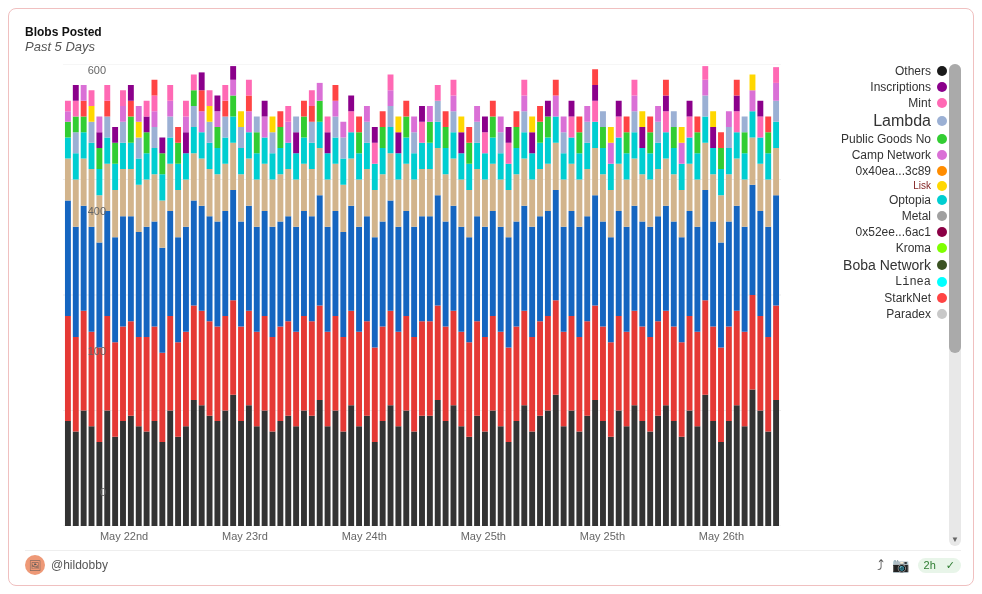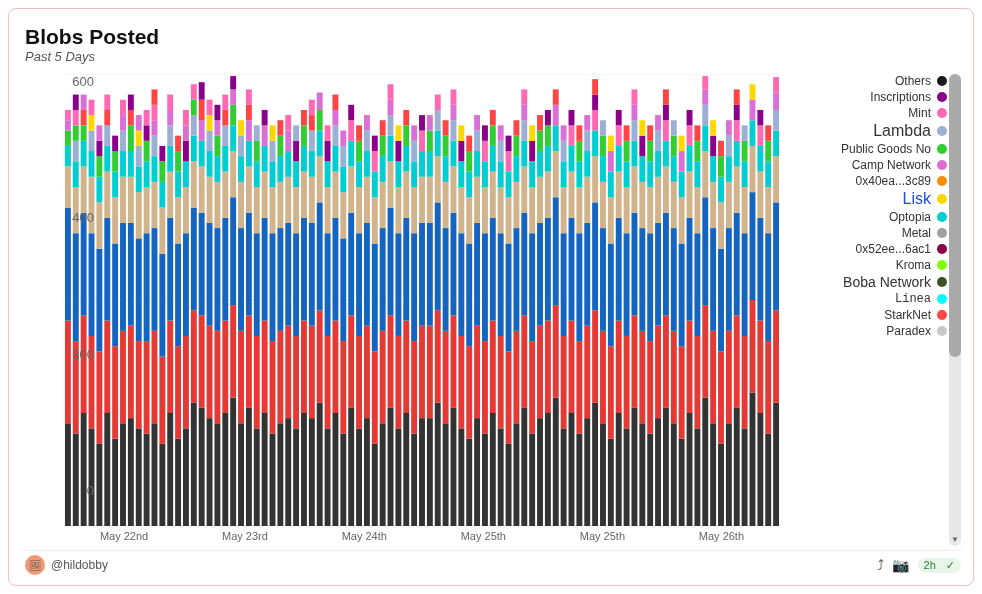--- a/index.html
+++ b/index.html
@@ -16,21 +16,21 @@
       border: 1px solid #f0c0c0;
       border-radius: 8px;
       padding: 16px 12px 10px 16px;
       margin: 8px;
       flex: 1;
       display: flex;
       flex-direction: column;
       overflow: hidden;
     }
     .title {
-      font-size: 21px;
+      font-size: 12px;
       font-weight: 700;
       color: #111;
     }
     .subtitle {
       font-size: 13px;
       color: #555;
       font-style: italic;
       margin-bottom: 10px;
     }
     .chart-area {
@@ -39,29 +39,29 @@
       overflow: hidden;
     }
     .chart-wrapper {
       flex: 1;
       position: relative;
       display: flex;
       flex-direction: column;
     }
     .y-axis-labels {
       position: absolute;
-      left: 0;
+      left: 12px;
       top: 0;
       bottom: 28px;
       width: 35px;
       display: flex;
       flex-direction: column;
       justify-content: space-between;
       align-items: flex-end;
-      font-size: 13px;
+      font-size: 11px;
       color: #666;
       padding-right: 4px;
     }
     .bars-container {
       margin-left: 38px;
       margin-right: 0;
       flex: 1;
       position: relative;
       overflow: hidden;
     }
@@ -190,21 +190,21 @@
 <div class="card">
   <div class="title">Blobs Posted</div>
   <div class="subtitle">Past 5 Days</div>
 
   <div class="chart-area">
     <div class="chart-wrapper">
       <div class="bars-container">
         <div class="y-axis-labels">
           <span>600</span>
           <span>400</span>
-          <span>300</span>
+          <span>100</span>
           <span>0</span>
         </div>
         <svg class="chart-svg" viewBox="0 0 730 440" preserveAspectRatio="none" style="display:block; width:100%; height:100%;">
 
           <line x1="0" y1="0" x2="730" y2="0" stroke="#eee" stroke-width="1"></line>
           <line x1="0" y1="110" x2="730" y2="110" stroke="#eee" stroke-width="1"></line>
           <line x1="0" y1="220" x2="730" y2="220" stroke="#eee" stroke-width="1"></line>
           <line x1="0" y1="330" x2="730" y2="330" stroke="#eee" stroke-width="1"></line>
           <line x1="0" y1="440" x2="730" y2="440" stroke="#eee" stroke-width="1"></line>
 
@@ -1006,21 +1006,21 @@
   </div>
           <div class="legend-item">
     <span style="font-size:12px;color:#333;">Camp Network</span>
     <div class="legend-dot" style="background:#DA70D6;"></div>
   </div>
           <div class="legend-item">
     <span style="font-size:12px;color:#333;">0x40ea...3c89</span>
     <div class="legend-dot" style="background:#FF8C00;"></div>
   </div>
           <div class="legend-item">
-    <span style="font-size:16px;color:#1d4ed8;">Lisk</span>
+    <span style="font-size:10px;color:#7f1d1d;">Lisk</span>
     <div class="legend-dot" style="background:#FFD700;"></div>
   </div>
           <div class="legend-item">
     <span style="font-size:12px;color:#333;">Optopia</span>
     <div class="legend-dot" style="background:#00CED1;"></div>
   </div>
           <div class="legend-item">
     <span style="font-size:12px;color:#333;">Metal</span>
     <div class="legend-dot" style="background:#A0A0A0;"></div>
   </div>

